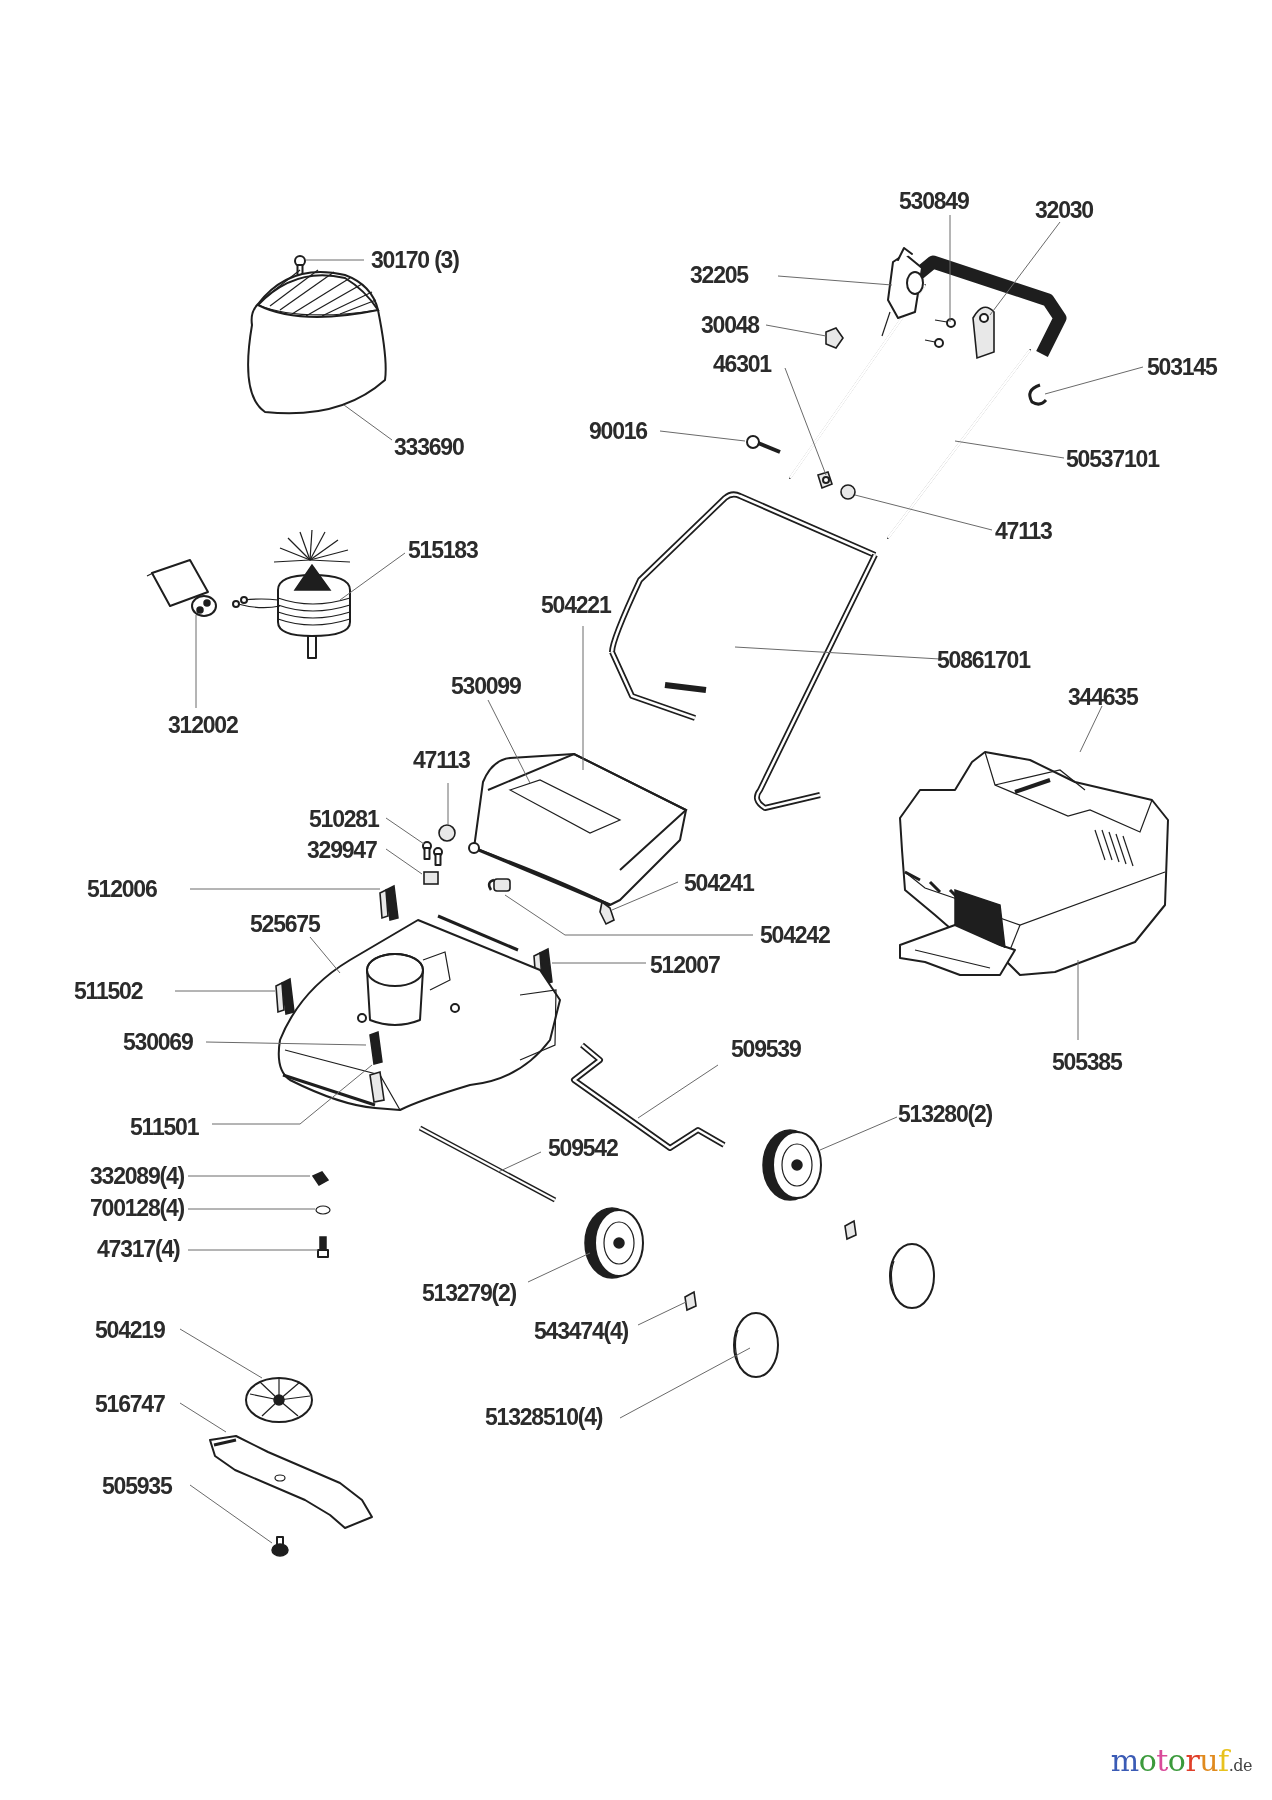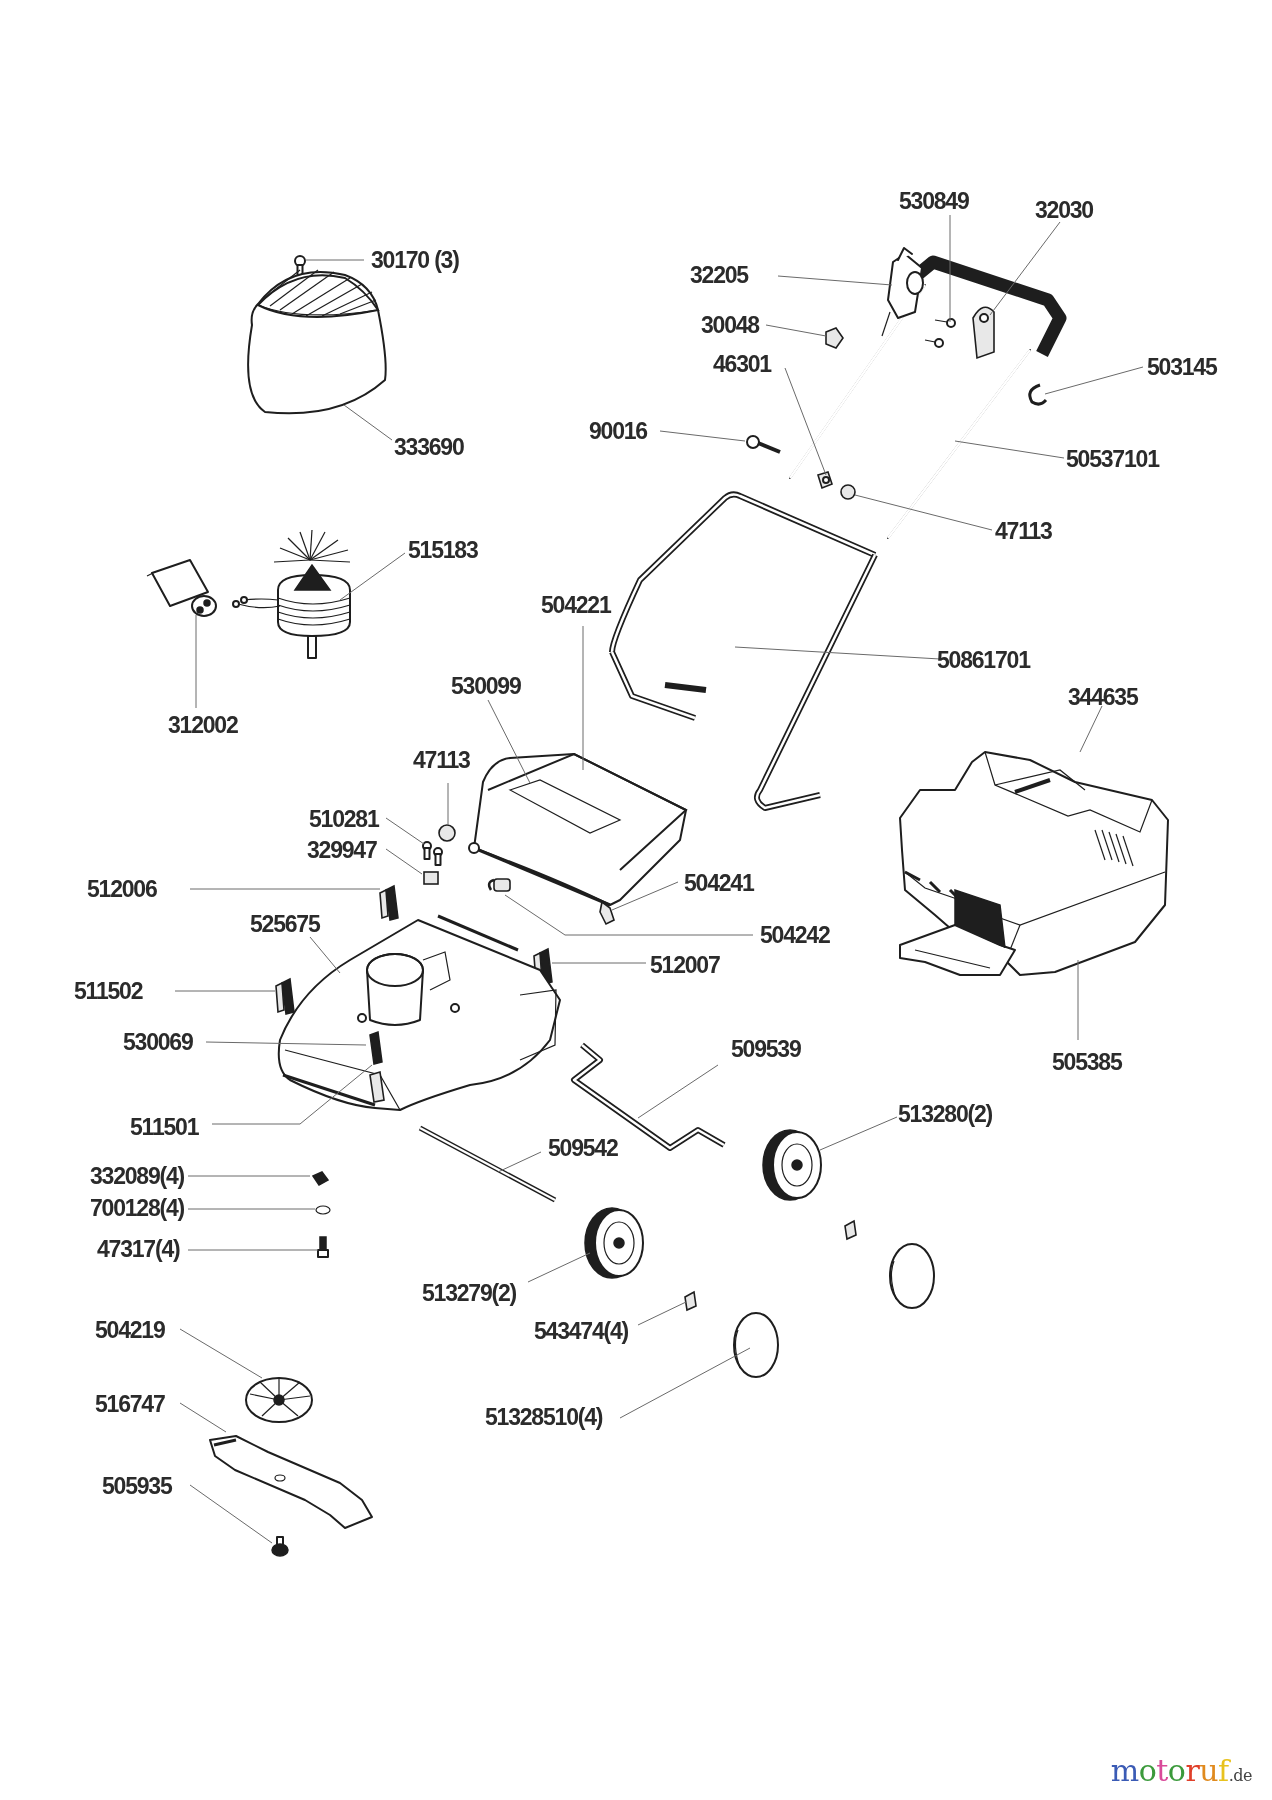--- a/index.html
+++ b/index.html
@@ -4,21 +4,21 @@
 <style>
   html, body { margin: 0; padding: 0; background: #ffffff; }
   body { width: 1272px; height: 1800px; position: relative; overflow: hidden; font-family: "Liberation Sans", sans-serif; }
   #diagram { position: absolute; left: 0; top: 0; width: 1272px; height: 1800px; }
   .lbl { font-family: "Liberation Sans", sans-serif; font-weight: bold; font-size: 23px; fill: #2b2b2b; letter-spacing: -1.2px; }
   .lead { stroke: #6a6a6a; stroke-width: 1; fill: none; }
   .part { stroke: #1e1e1e; stroke-width: 2; fill: #ffffff; stroke-linejoin: round; stroke-linecap: round; }
   .thin { stroke: #1e1e1e; stroke-width: 1.2; fill: none; }
   .dark { fill: #1e1e1e; stroke: #1e1e1e; stroke-width: 1.5; }
   .grey { fill: #e8e8e8; stroke: #1e1e1e; stroke-width: 1.6; }
-  .wm { position: absolute; right: 20px; bottom: 12px; font-family: "DejaVu Serif", serif; font-size: 30px; letter-spacing: -0.5px; }
+  .wm { position: absolute; right: 20px; bottom: 22px; font-family: "DejaVu Serif", serif; font-size: 30px; letter-spacing: -0.5px; }
   .wm span { display: inline-block; }
   .wm .tld { font-size: 16px; color: #444; }
 </style>
 </head>
 <body>
 
 <svg id="diagram" viewBox="0 0 1272 1800" xmlns="http://www.w3.org/2000/svg">
 
   <g>
     <circle cx="300" cy="261" r="5" class="part"></circle>

